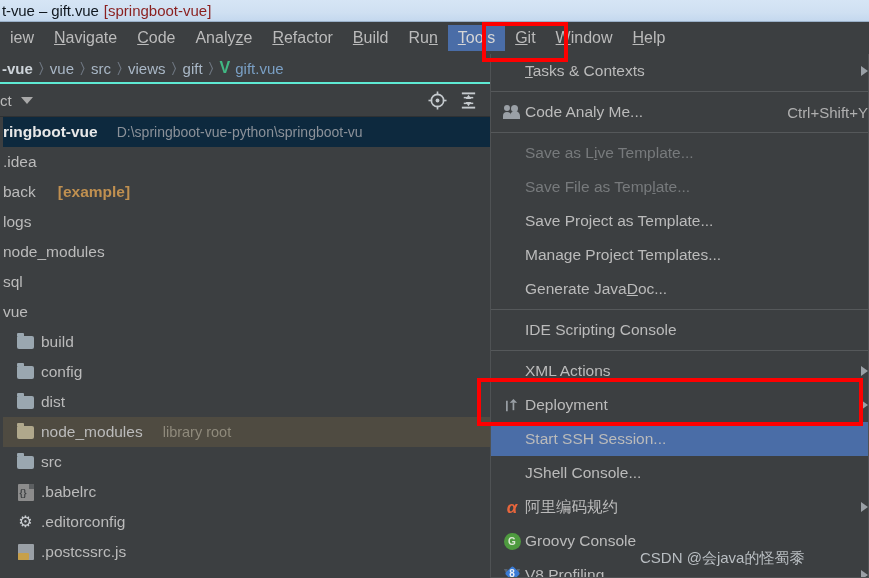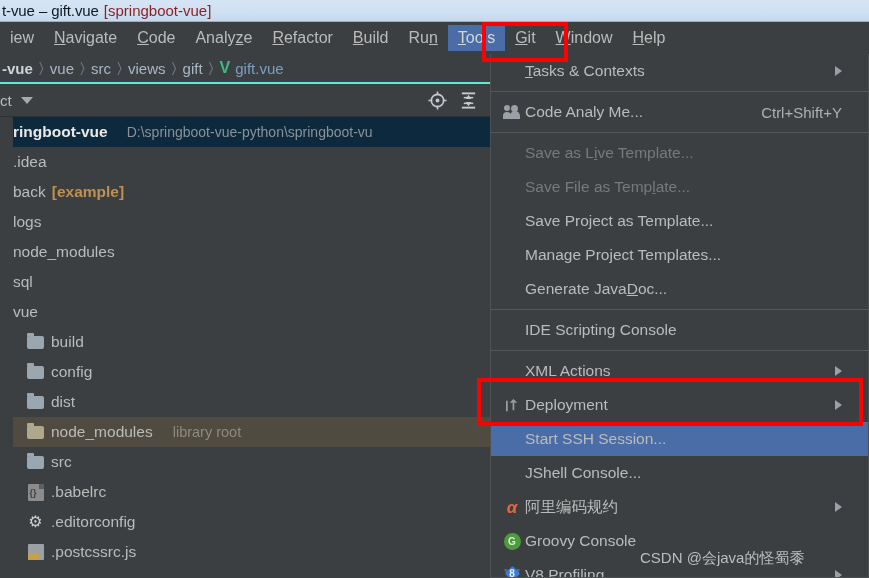--- a/index.html
+++ b/index.html
@@ -87,37 +87,37 @@
     border-left: 6px solid transparent;
     border-right: 6px solid transparent;
     border-top: 7px solid #a9a9a9;
     margin-left: 9px;
   }
   .panel-head .spacer { flex: 1; }
   .ph-icon { margin-right: 12px; display: flex; align-items: center; }
 
   
   .tree {
-    position: absolute; left: 13px; top: 117px;
+    position: absolute; left: 3px; top: 117px;
     width: 490px; height: 461px;
     background: #3c3f41;
     overflow: hidden;
   }
   .tree-row {
     height: 30px;
     display: flex; align-items: center;
     padding-left: 0px;
     white-space: nowrap;
     overflow: hidden;
   }
   .tree-row.sel-root { background: #0d293e; }
   .tree-row.sel-lib  { background: #4f4b41; }
   .tr-label { font-size: 15.5px; color: #bbbbbb; }
   .tr-label.bold { font-weight: bold; color: #e8e8e8; }
-  .tr-label.bracket { font-weight: bold; color: #c09050; margin-left: 6px; }
+  .tr-label.bracket { font-weight: bold; color: #c09050; margin-left: 22px; }
   .tr-path { font-size: 14px; color: #8b9199; margin-left: 19px; }
   .tr-hint { font-size: 14.5px; color: #8f8a7c; margin-left: 20px; }
 
   .ico { width: 19px; height: 19px; margin-right: 6px; flex: 0 0 auto;
          display: inline-flex; align-items: center; justify-content: center; }
 
   .folder {
     width: 17px; height: 13px; position: relative;
     background: #9aa7b0; border-radius: 1px 2px 2px 2px;
   }
@@ -137,21 +137,21 @@
     position: absolute; left: 490px; top: 54px;
     width: 379px; height: 524px;
     background: #3c3f41;
     border: 1px solid #4f5254;
     border-top: none;
     overflow: hidden;
   }
   .dd-row {
     height: 34px;
     display: flex; align-items: center;
-    padding-left: 8px; padding-right: 26px;
+    padding-left: 8px; padding-right: 0;
     white-space: nowrap;
   }
   .dd-row.hl { background: #4a6da7; }
   .dd-ico { width: 26px; flex: 0 0 auto; display: flex; align-items: center; justify-content: center; }
   .dd-label { font-size: 15.5px; color: #bbbbbb; }
   .dd-label.disabled { color: #777a7c; }
   .dd-label .mn { text-decoration: underline; }
   .dd-spacer { flex: 1; }
   .dd-shortcut { font-size: 15px; color: #b0b0b0; }
   .dd-arrow {

